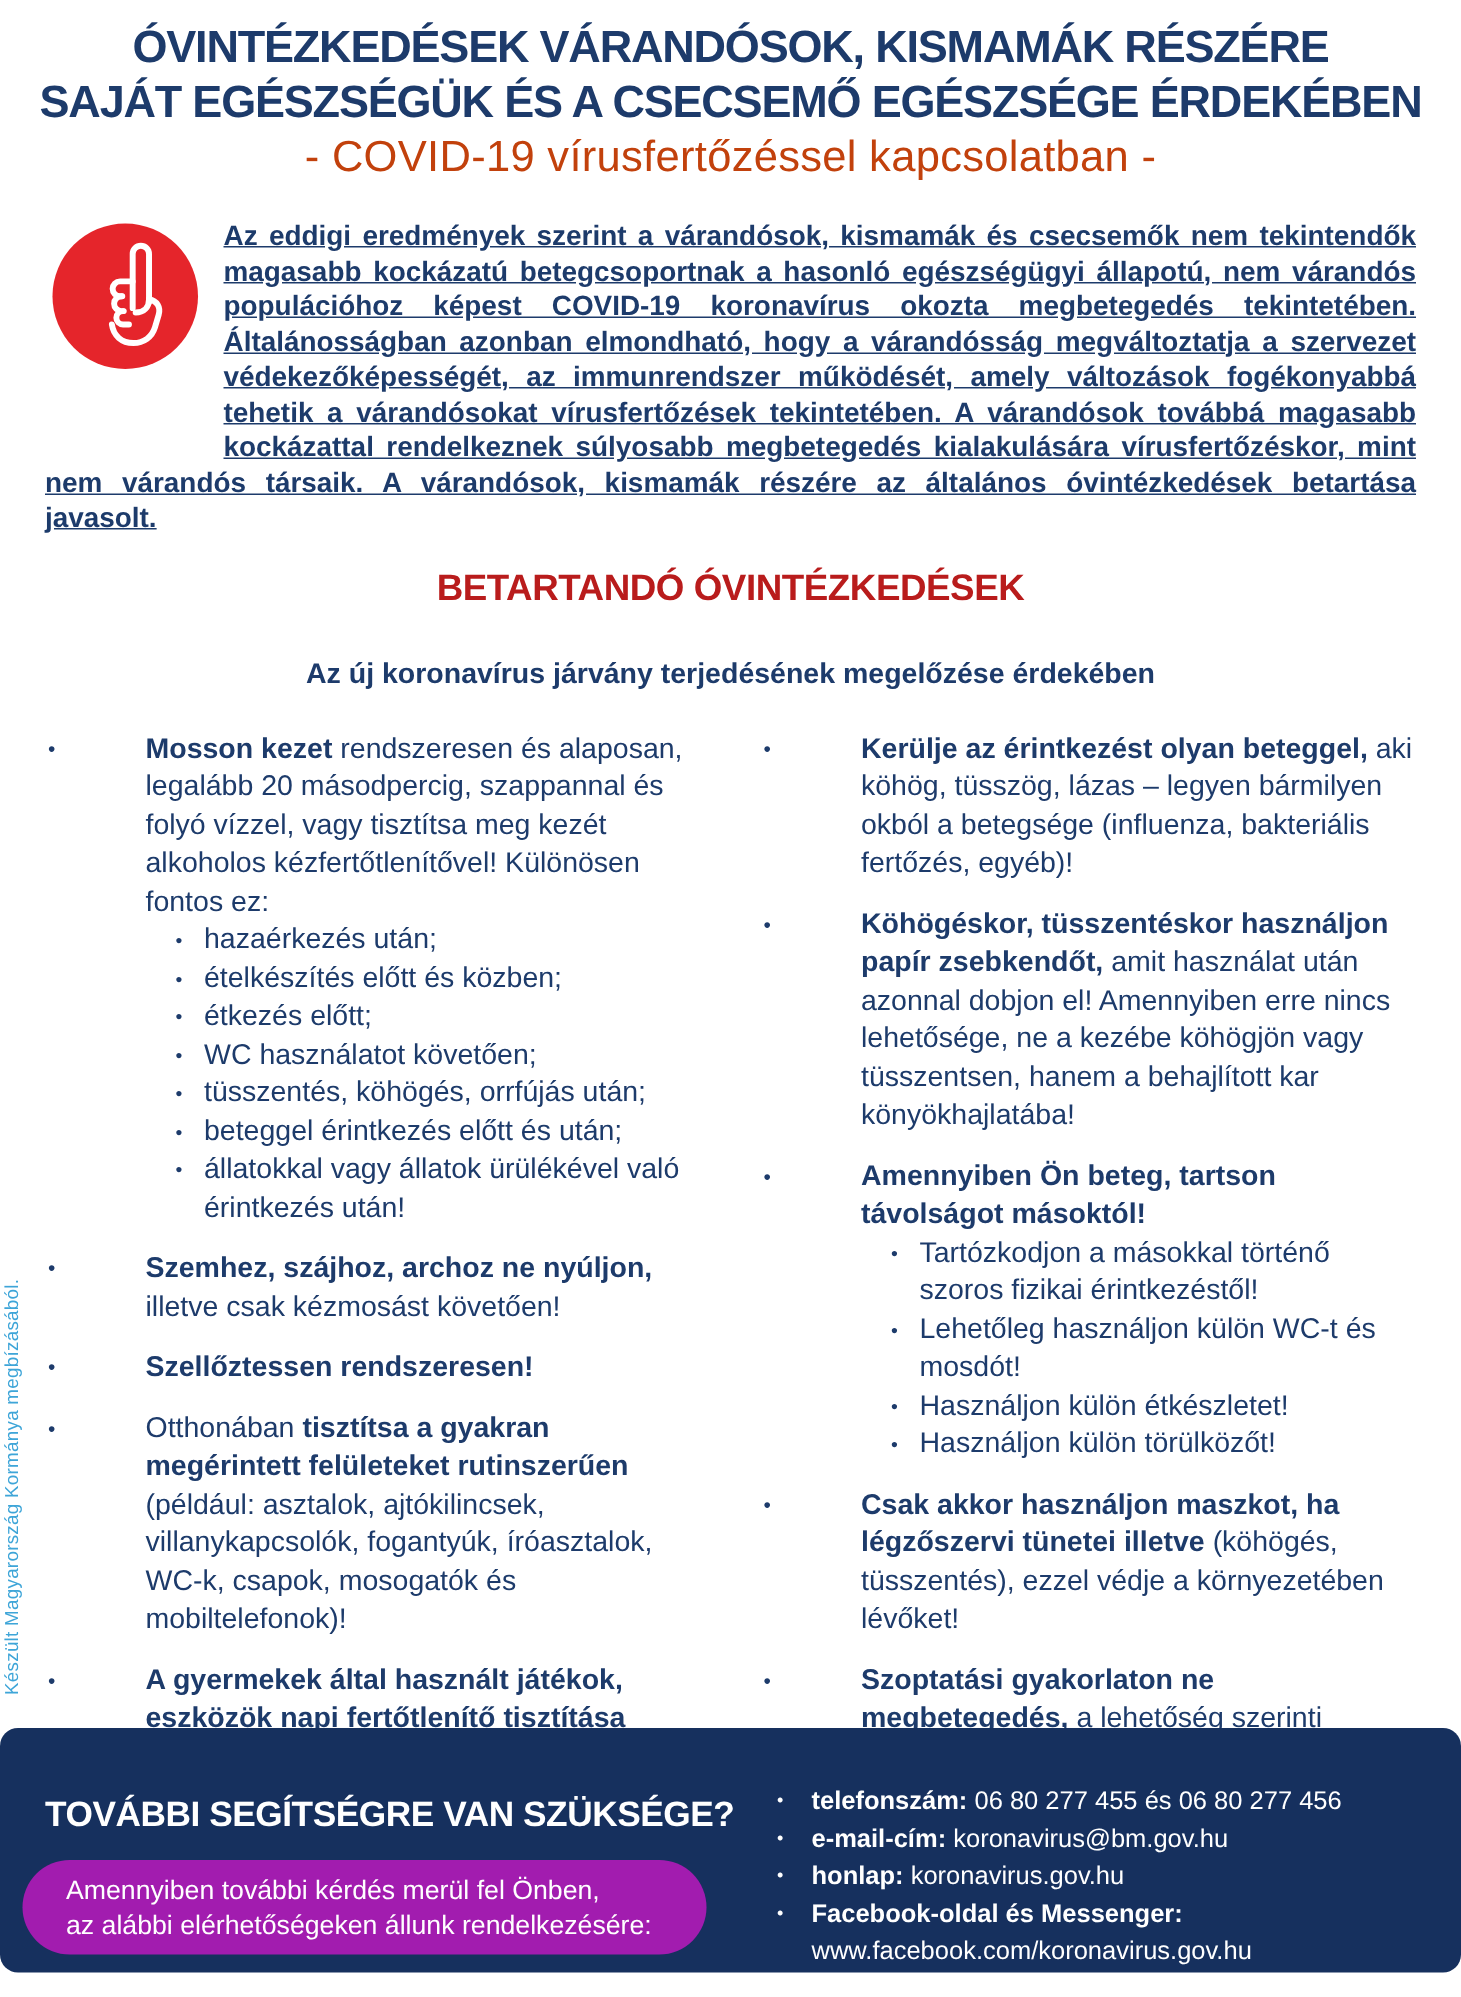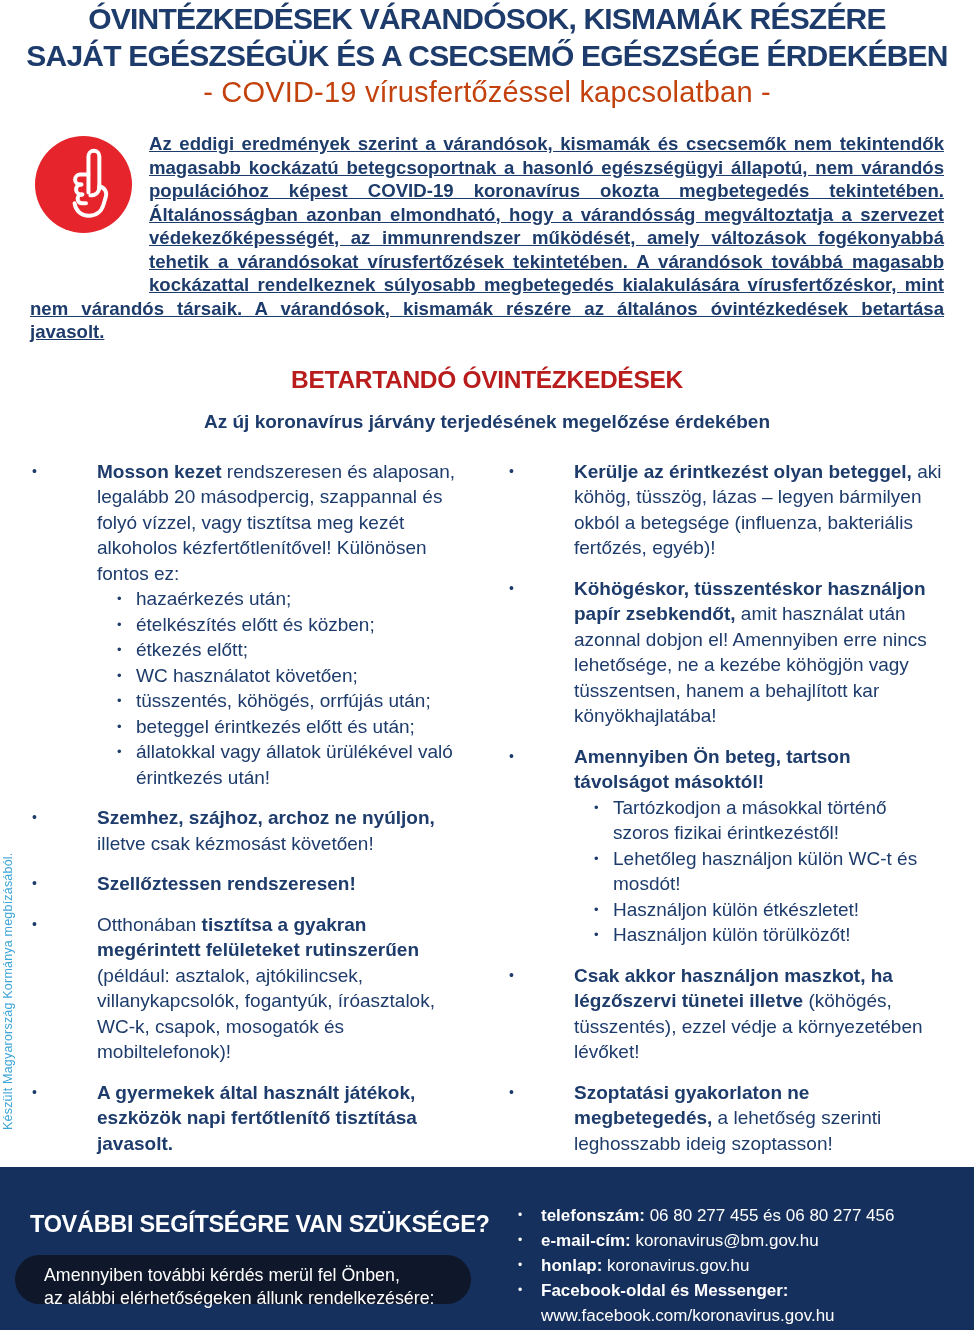--- a/index.html
+++ b/index.html
@@ -2,57 +2,57 @@
 <html lang="hu"><head>
 <meta charset="utf-8">
 <style>
   html,body { margin:0; padding:0; background:#ffffff; }
   .page {
     position:relative; width:974px; height:1331px; overflow:hidden;
     background:#ffffff; font-family:"Liberation Sans", sans-serif;
     color:#1d3b6b;
   }
   
-  header { text-align:center; }
+  header { padding-top:13px; text-align:center; }
   .t1 { font-size:30px; font-weight:800; line-height:37px; letter-spacing:-0.8px; color:#1d3b6b; }
   .t3 { font-size:29px; font-weight:300; line-height:37px; letter-spacing:0.2px; color:#c2410c; }
   
   .intro { margin:21px 30px 0 30px; }
   .intro::after { content:""; display:block; clear:both; }
   .intro-icon { float:left; width:99px; height:99px; margin:3px 16px 40px 4px; }
   .intro-text {
     margin:0; text-align:justify; font-size:18.6px; font-weight:700;
     line-height:23.5px; color:#1d3b6b;text-decoration:underline;
   }
   
   .sec-h { margin:22px 0 0 0; text-align:center; font-size:24.5px; font-weight:800;
            letter-spacing:-0.3px; color:#b91c1c; }
-  .sec-sub { margin-top:15px; text-align:center; font-size:19px; font-weight:700;
+  .sec-sub { margin-top:30px; text-align:center; font-size:19px; font-weight:700;
              line-height:26px; color:#1d3b6b; }
   
   .cols { display:flex; gap:42px; margin:24px 30px 0 32px; }
   .col { flex:1; font-size:19px; line-height:25.5px; color:#1d3b6b; }
   .p-item { display:flex; margin-bottom:15px; }
   .dot { flex:none; width:22px; font-size:14px; line-height:25.5px; }
   .p-text { flex:1;margin-left:43px; }
   .b { font-weight:700; }
   .sub-item { display:flex; margin-left:20px; }
   .sub-dot { flex:none; width:19px; font-size:13px; line-height:25.5px; }
   
   .side-note {
     position:absolute; left:1px; top:772px; height:358px;
     writing-mode:vertical-rl; transform:rotate(180deg);
     font-size:12.5px; letter-spacing:0.2px; color:#3ea5d8; white-space:nowrap;
   }
   
-  footer { position:absolute; left:0; bottom:1px; width:974px; height:163px; background:#16305e; color:#ffffff; }
+  footer { position:absolute; left:0; bottom:16px; width:974px; height:163px; background:#16305e; color:#ffffff;border-radius:12px; }
   .f-h { position:absolute; left:30px; top:44px; font-size:23.5px; font-weight:800; letter-spacing:-0.3px; }
   .f-box {
-    position:absolute; left:15px; top:88px; width:456px; height:49px;
-    background:#0f172a; border-radius:32px; box-sizing:border-box;
+    position:absolute; left:15px; top:88px; width:456px; height:63px;
+    background:#a21caf; border-radius:32px; box-sizing:border-box;
     padding:9px 20px 0 29px; font-size:17.8px; line-height:23px; color:#ffffff;
   }
   .f-contacts { position:absolute; left:518px; top:36px; font-size:17px; line-height:25px; }
   .c-item { display:flex; }
   .c-dot { flex:none; width:23px; font-size:12px; line-height:25px; }
 </style>
 </head>
 <body>
 
 <div class="page">

